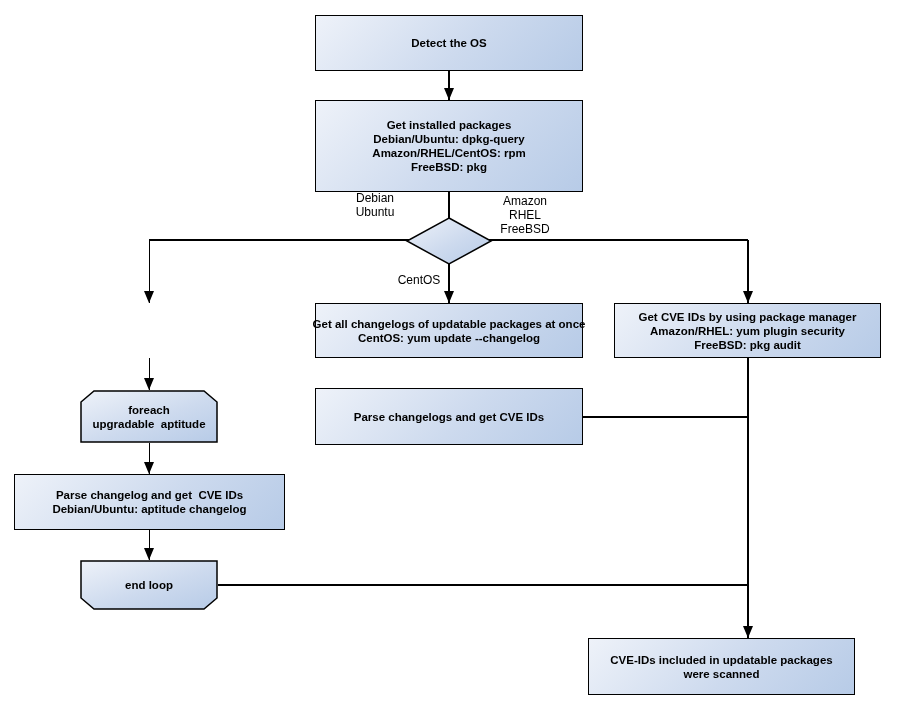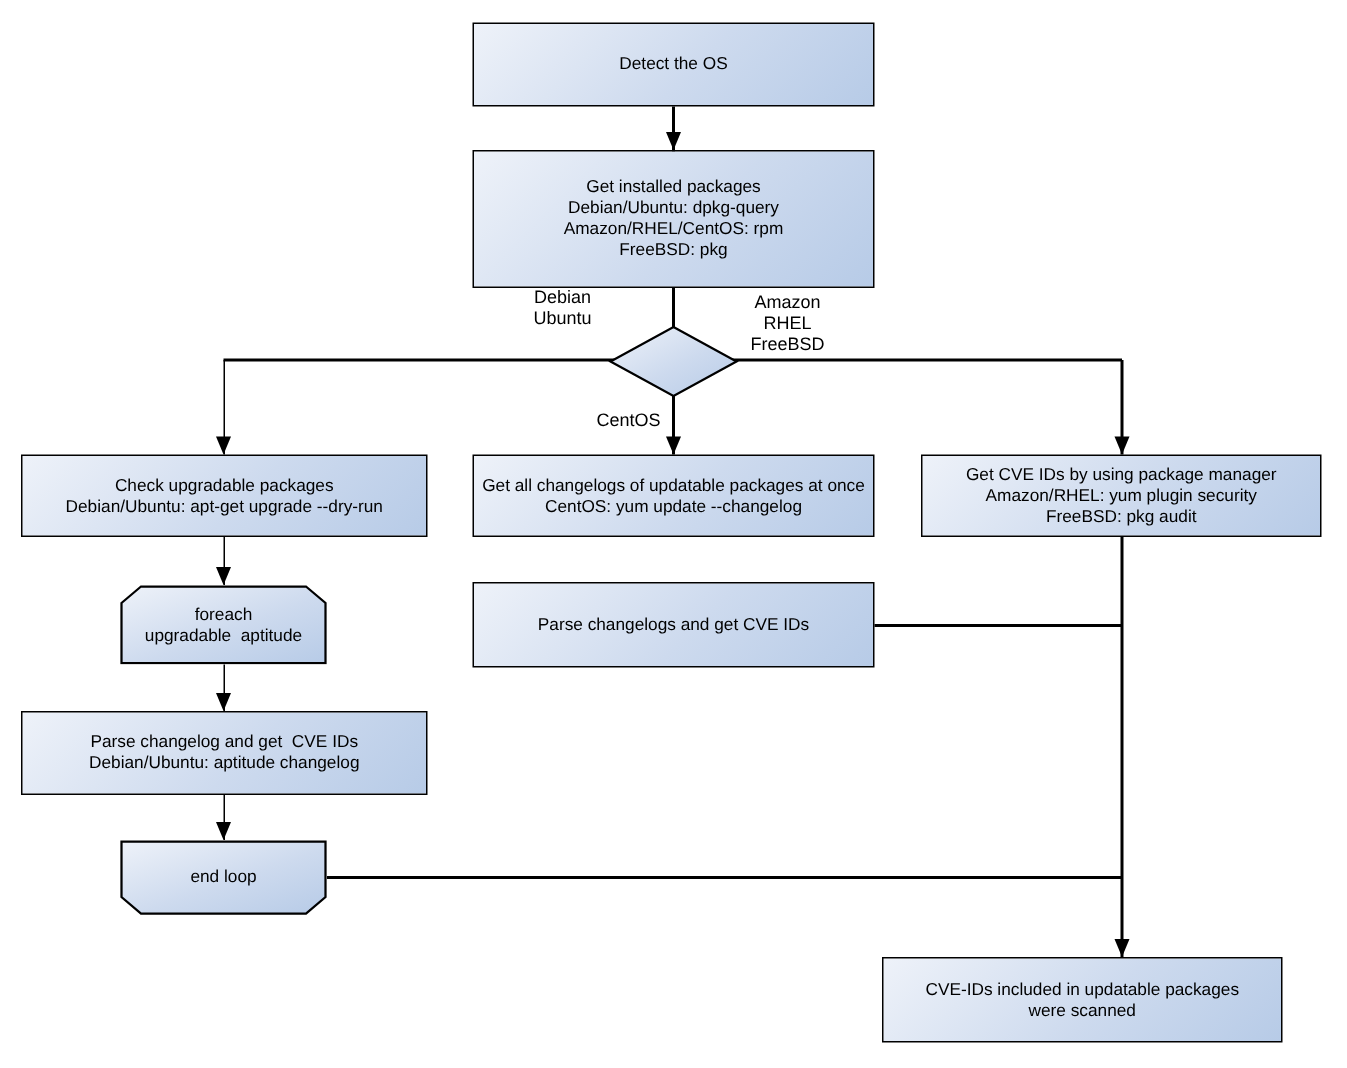--- a/index.html
+++ b/index.html
@@ -26,20 +26,21 @@
   .node.rect {
     background: linear-gradient(135deg, #eef2f9 0%, #cddaee 55%, #b7cbe7 100%);
     border: 1.5px solid #000000;
   }
   .node-text {
     white-space: pre;
     font-size: 11.5px;
     line-height: 14px;
     color: #000000;
     z-index: 3;
+    font-weight: bold;
   }
   .poly-svg {
     position: absolute;
     left: 0;
     top: 0;
     z-index: 1;
   }
   .edge-label {
     position: absolute;
     white-space: pre;
@@ -120,24 +121,20 @@
     </svg>
   </div>
 
   <div class="edge-label" style="left:338px;top:191px;width:74px">Debian
 Ubuntu</div>
   <div class="edge-label" style="left:494px;top:194px;width:62px">Amazon
 RHEL
 FreeBSD</div>
   <div class="edge-label" style="left:394px;top:273px;width:50px">CentOS</div>
 
-  <div class="node rect" style="left:14px;top:303px;width:271px;height:55px">
-    <div class="node-text">Check upgradable packages
-Debian/Ubuntu: apt-get upgrade --dry-run</div>
-  </div>
 
   <div class="node" style="left:80px;top:390px;width:138px;height:53px">
     <svg class="poly-svg" width="138" height="53">
       <polygon points="1,12 14,1 124,1 137,12 137,52 1,52" fill="url(#boxGrad)" stroke="#000000" stroke-width="1.5"></polygon>
     </svg>
     <div class="node-text">foreach
 upgradable  aptitude</div>
   </div>
 
   <div class="node rect" style="left:14px;top:474px;width:271px;height:56px">

